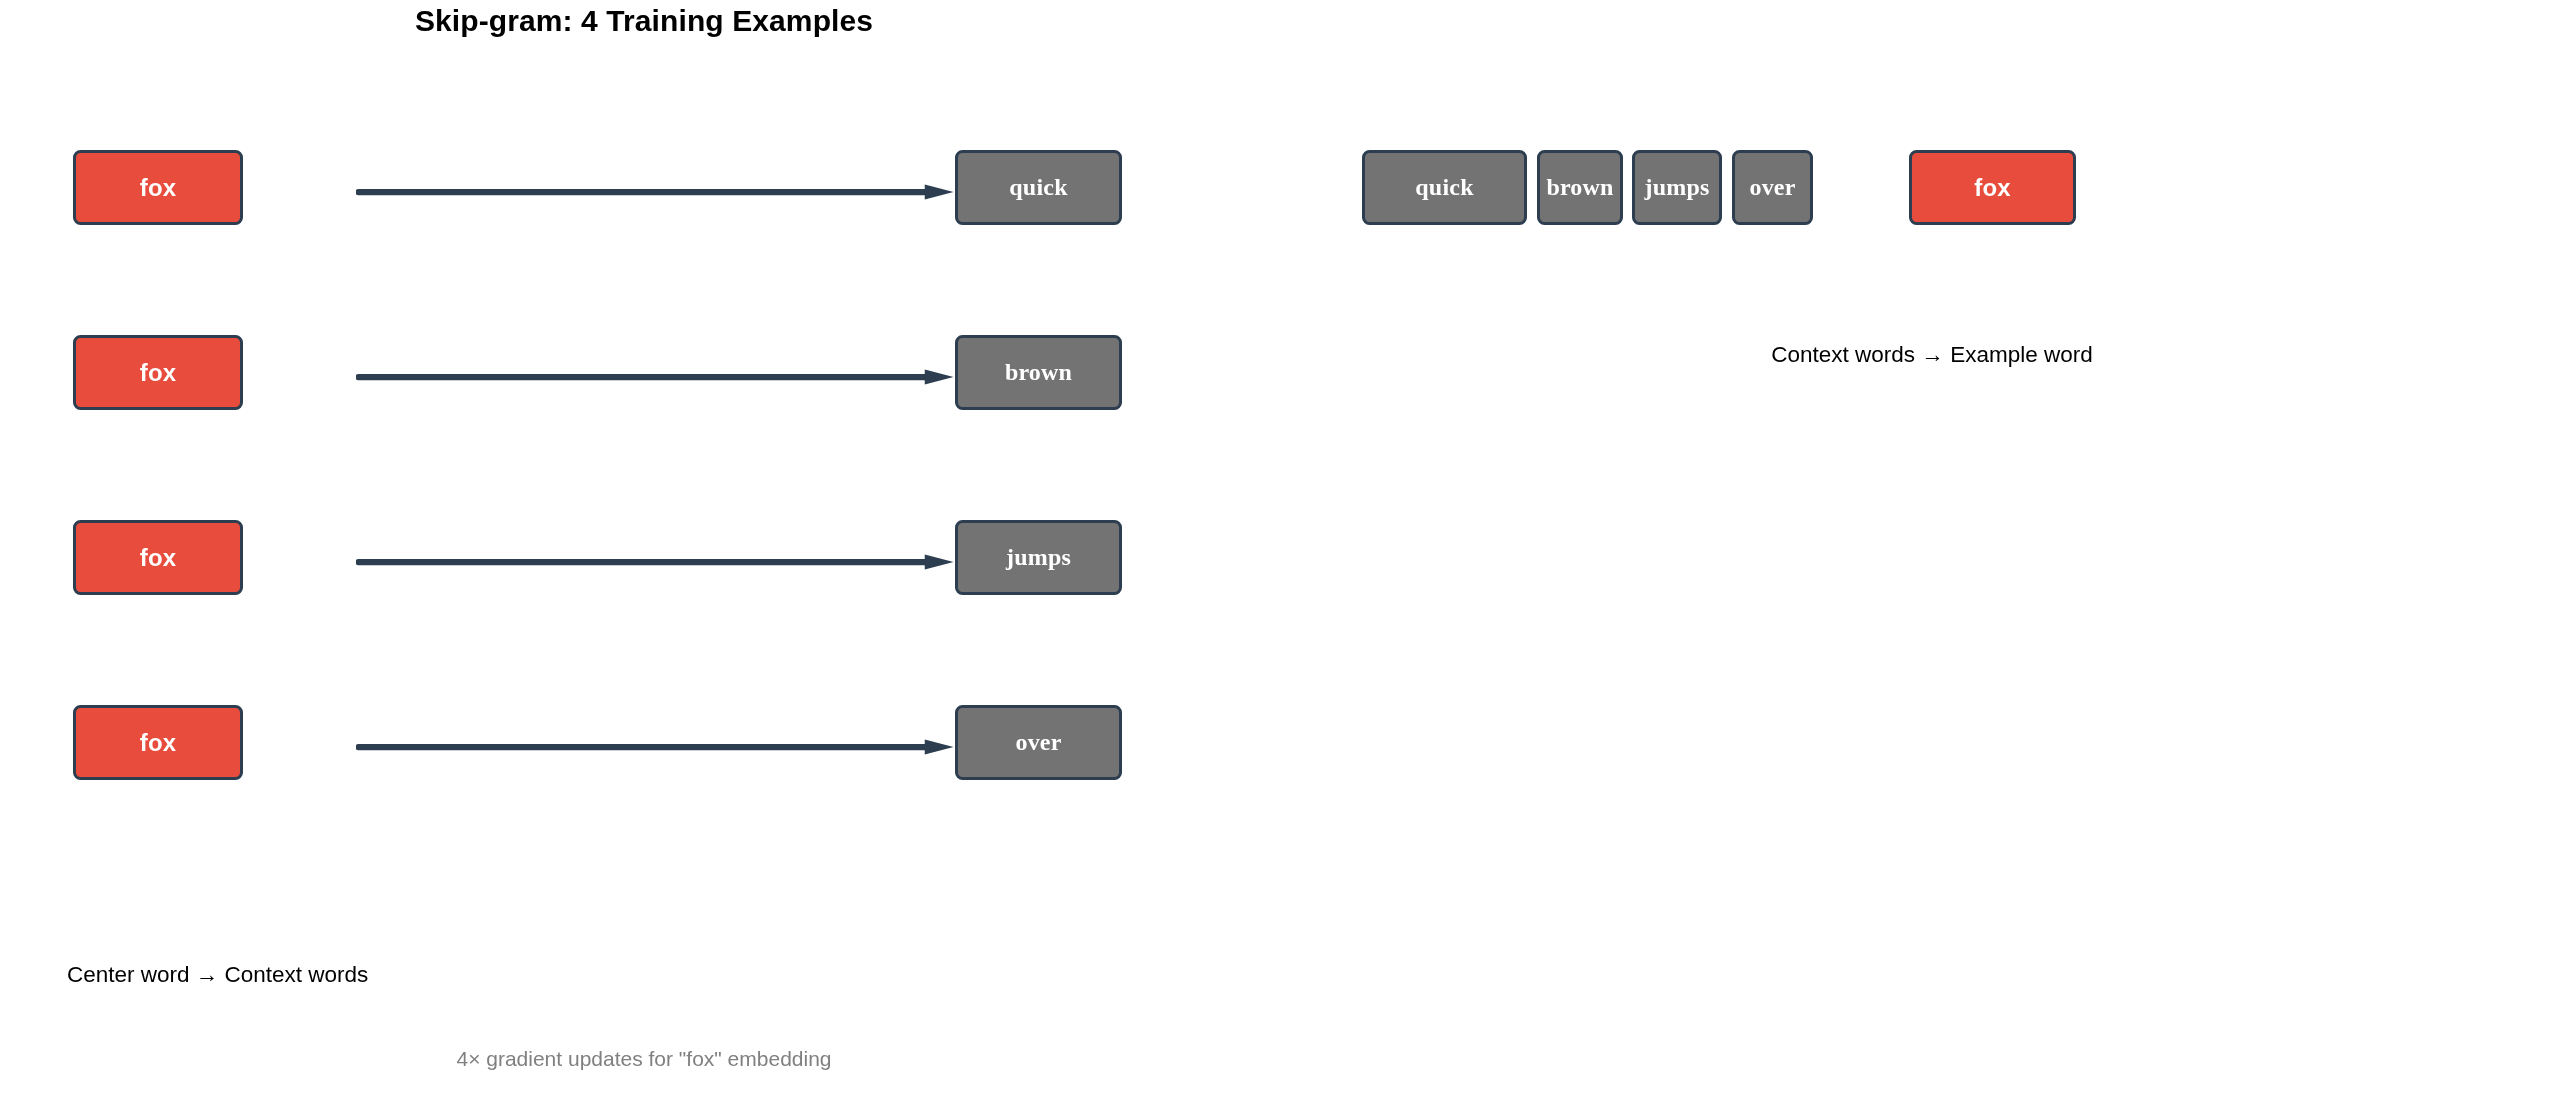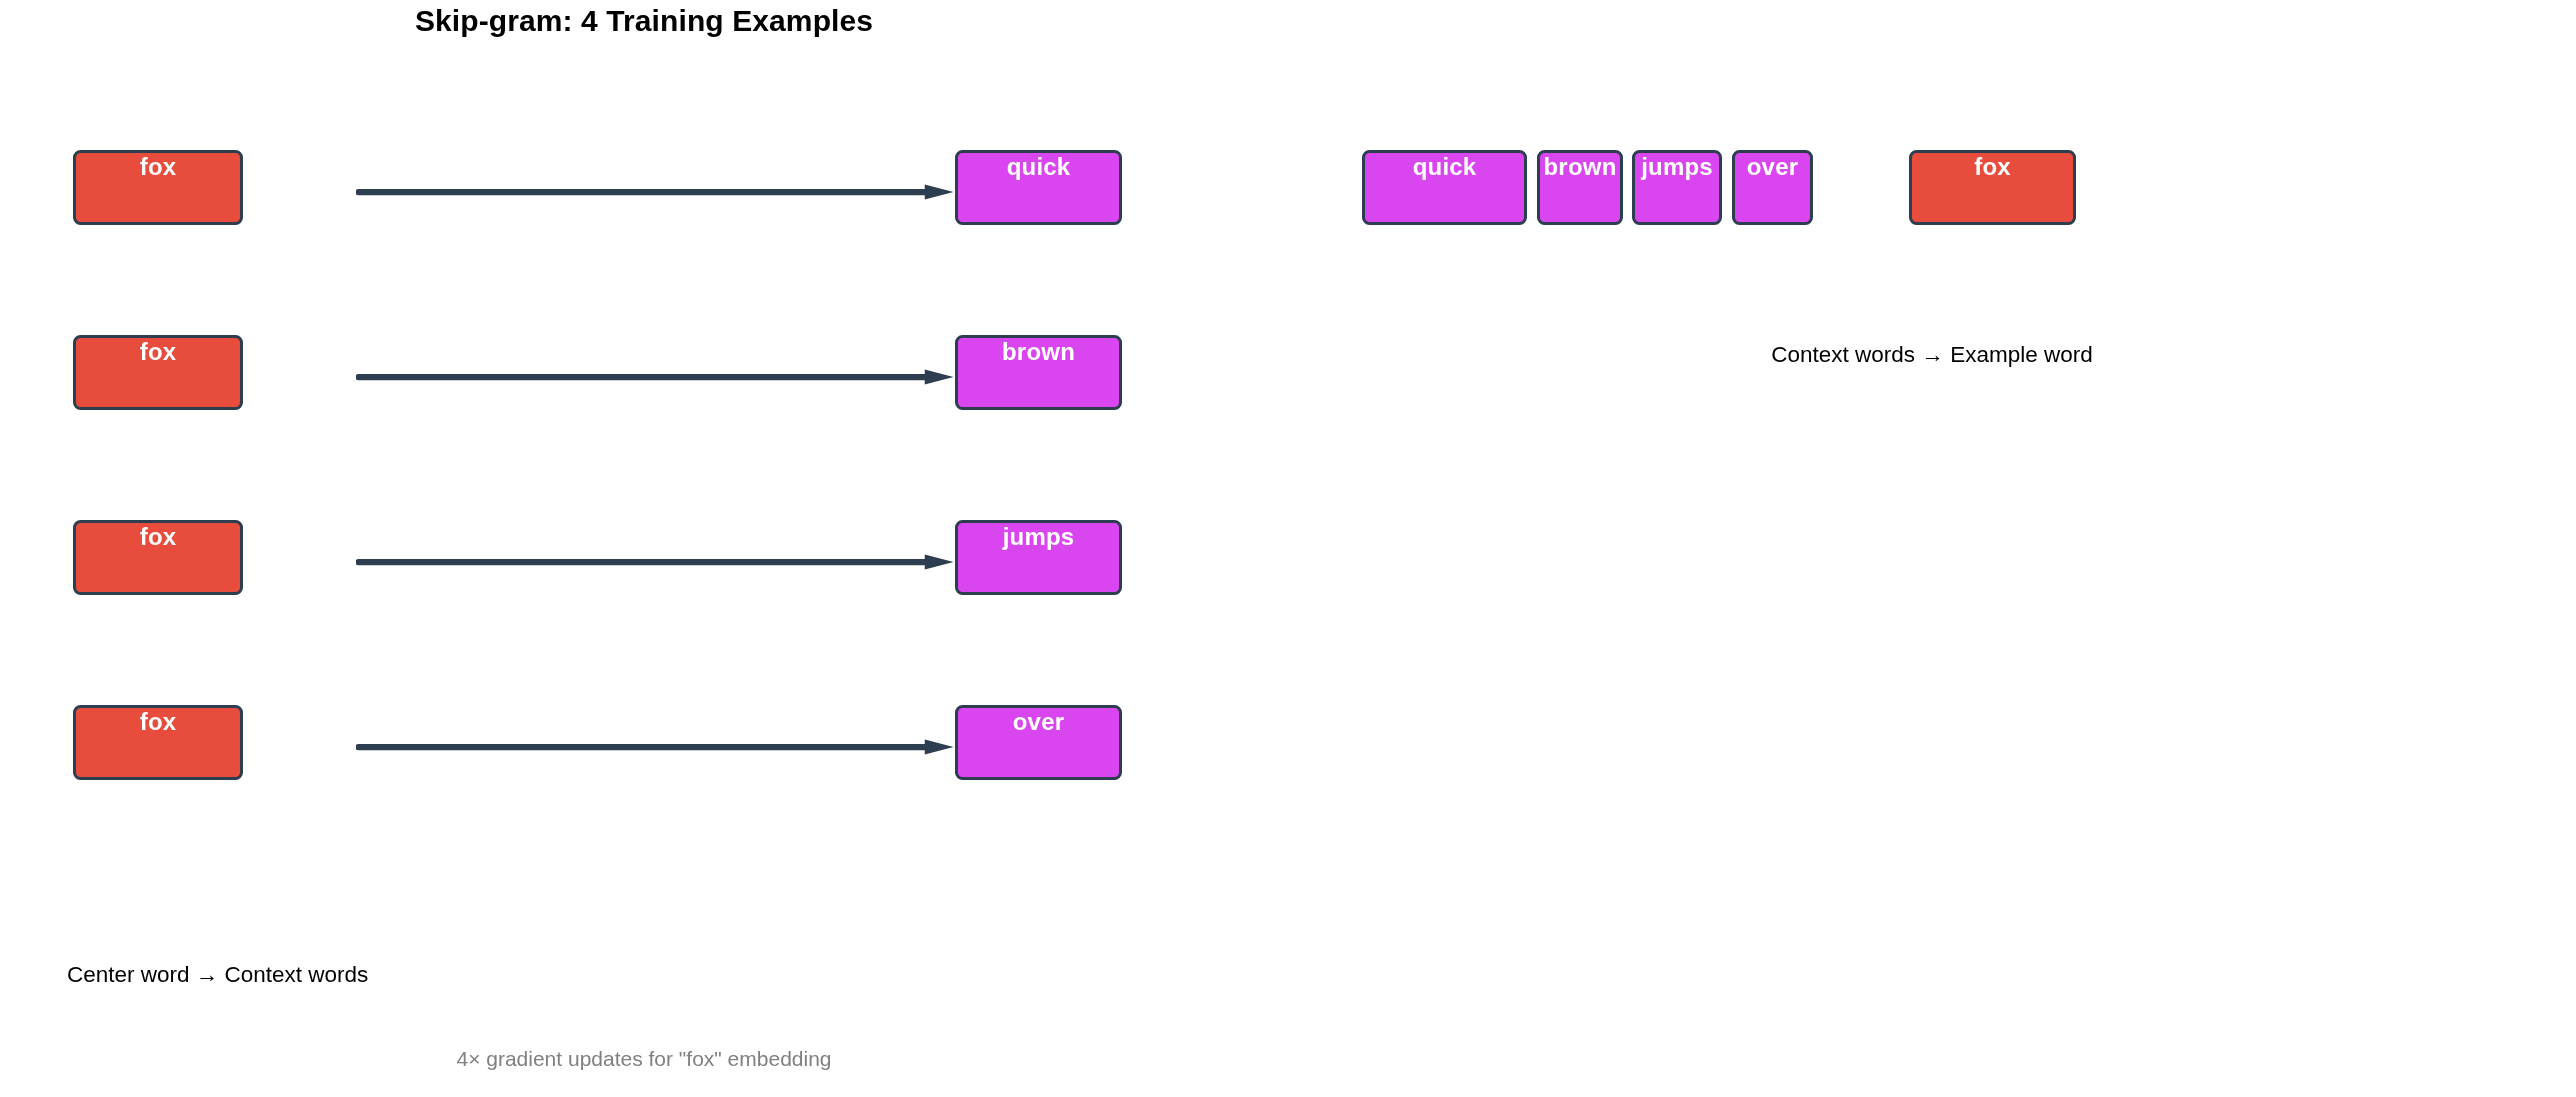--- a/index.html
+++ b/index.html
@@ -27,29 +27,30 @@
     white-space:nowrap;
   }
 
   
   .wordbox{
     position:absolute;
     box-sizing:border-box;
     border:3.7px solid #2c3e50;
     border-radius:7.5px;
     display:flex;
+    align-items:center;
     justify-content:center;
     color:#ffffff;
     font-weight:bold;
     font-size:24px;
     letter-spacing:0.2px;
     user-select:none;
   }
   .wordbox.red{background:#e74c3c;}
-  .wordbox.blue{background:#d946ef;}
+  .wordbox.blue{background:#737373;font-family:Liberation Serif, serif;}
 
   
   .sg-center{left:73px;width:170px;height:75px;}
   .sg-context{left:955px;width:167px;height:75px;}
 
   .row-0{top:150px;}
   .row-1{top:335px;}
   .row-2{top:520px;}
   .row-3{top:705px;}
 

